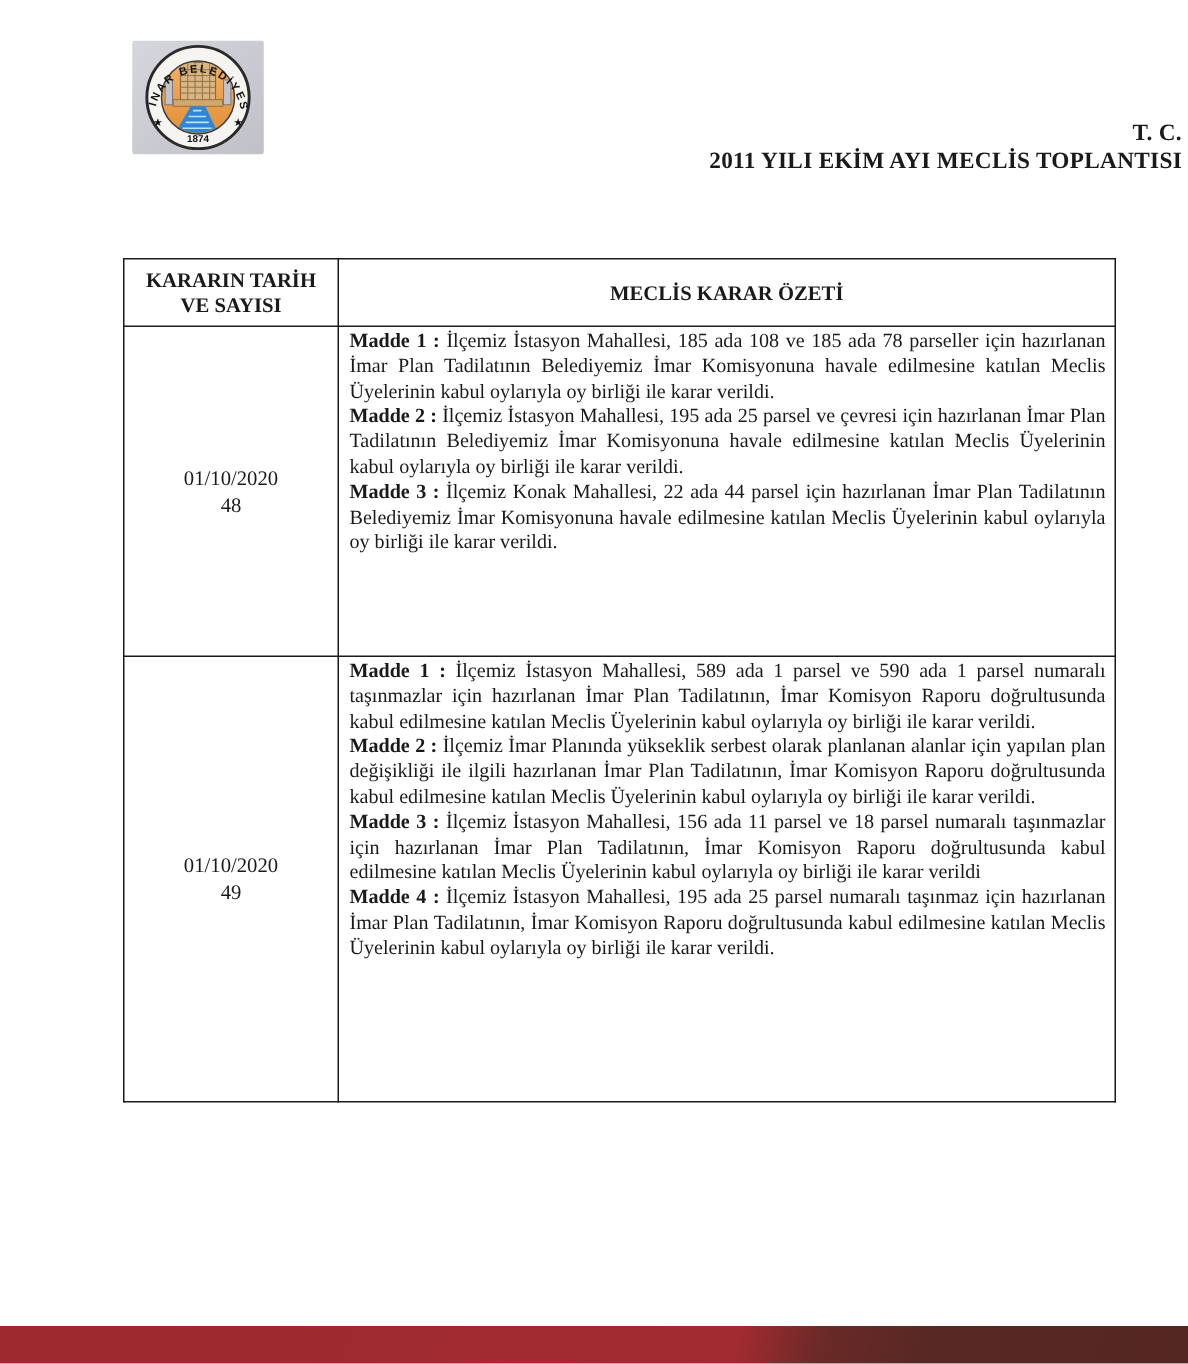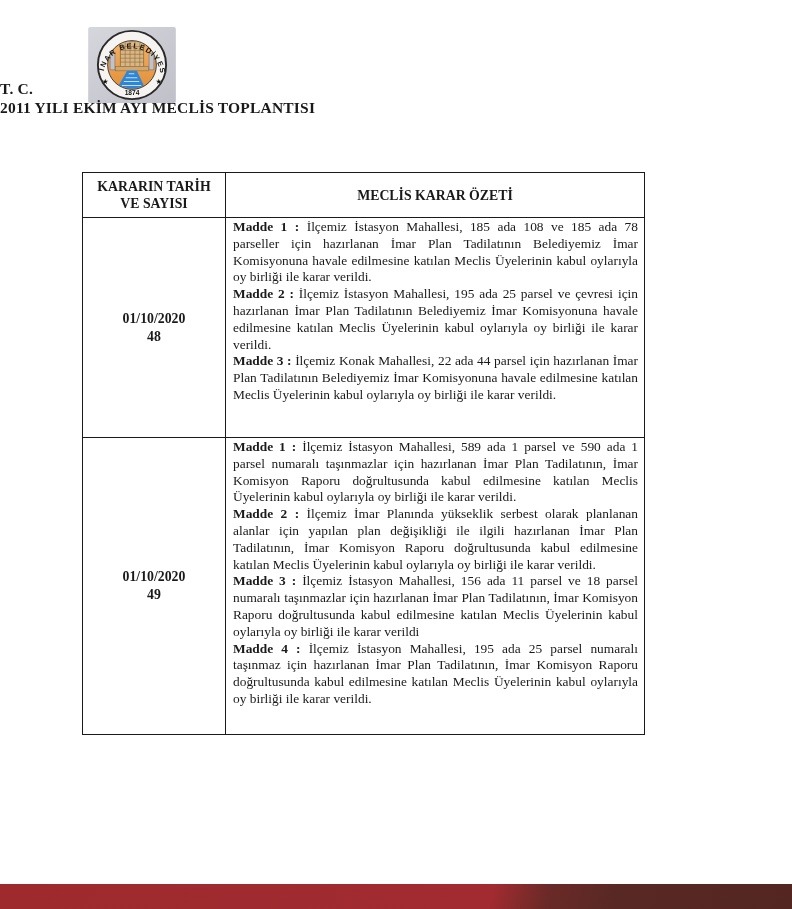--- a/index.html
+++ b/index.html
@@ -9,40 +9,40 @@
     background:#ffffff;
     font-family:"Liberation Serif","DejaVu Serif",serif;
     color:#1a1a1a;
     overflow:hidden;
   }
   
   .logo{position:absolute;left:88px;top:27px;width:88px;height:76px;}
   
   .title-block{
     position:absolute;left:0;top:80px;width:788px;
-    text-align:left;font-weight:bold;
+    text-align:right;font-weight:bold;
     font-size:15.5px;line-height:18.5px;letter-spacing:.2px;
   }
   
   .decision-table{
-    position:absolute;left:82px;top:172px;width:563px;
+    position:absolute;left:82px;top:172px;width:662px;
     border-collapse:collapse;table-layout:fixed;
   }
   .decision-table th,.decision-table td{
     border:1.6px solid #1a1a1a;
   }
   .decision-table th{
     font-size:13.8px;font-weight:bold;text-align:center;
     padding:4px 6px;height:36px;vertical-align:middle;
     line-height:17px;
   }
   .col-date{width:143px;}
   .date-cell{
     text-align:center;vertical-align:middle;
-    font-weight:bold;font-size:13.8px;line-height:18px;
+    font-weight:normal;font-size:13.8px;line-height:18px;
   }
   .content-cell{
     vertical-align:top;padding:1px 6px 2px 7px;
   }
   .content-cell p{
     margin:0;font-size:13.4px;line-height:16.8px;
     text-align:justify;
   }
   .row-48 .content-cell{height:216px;margin-top:28px;}
   .row-49 .content-cell{height:293px;}

